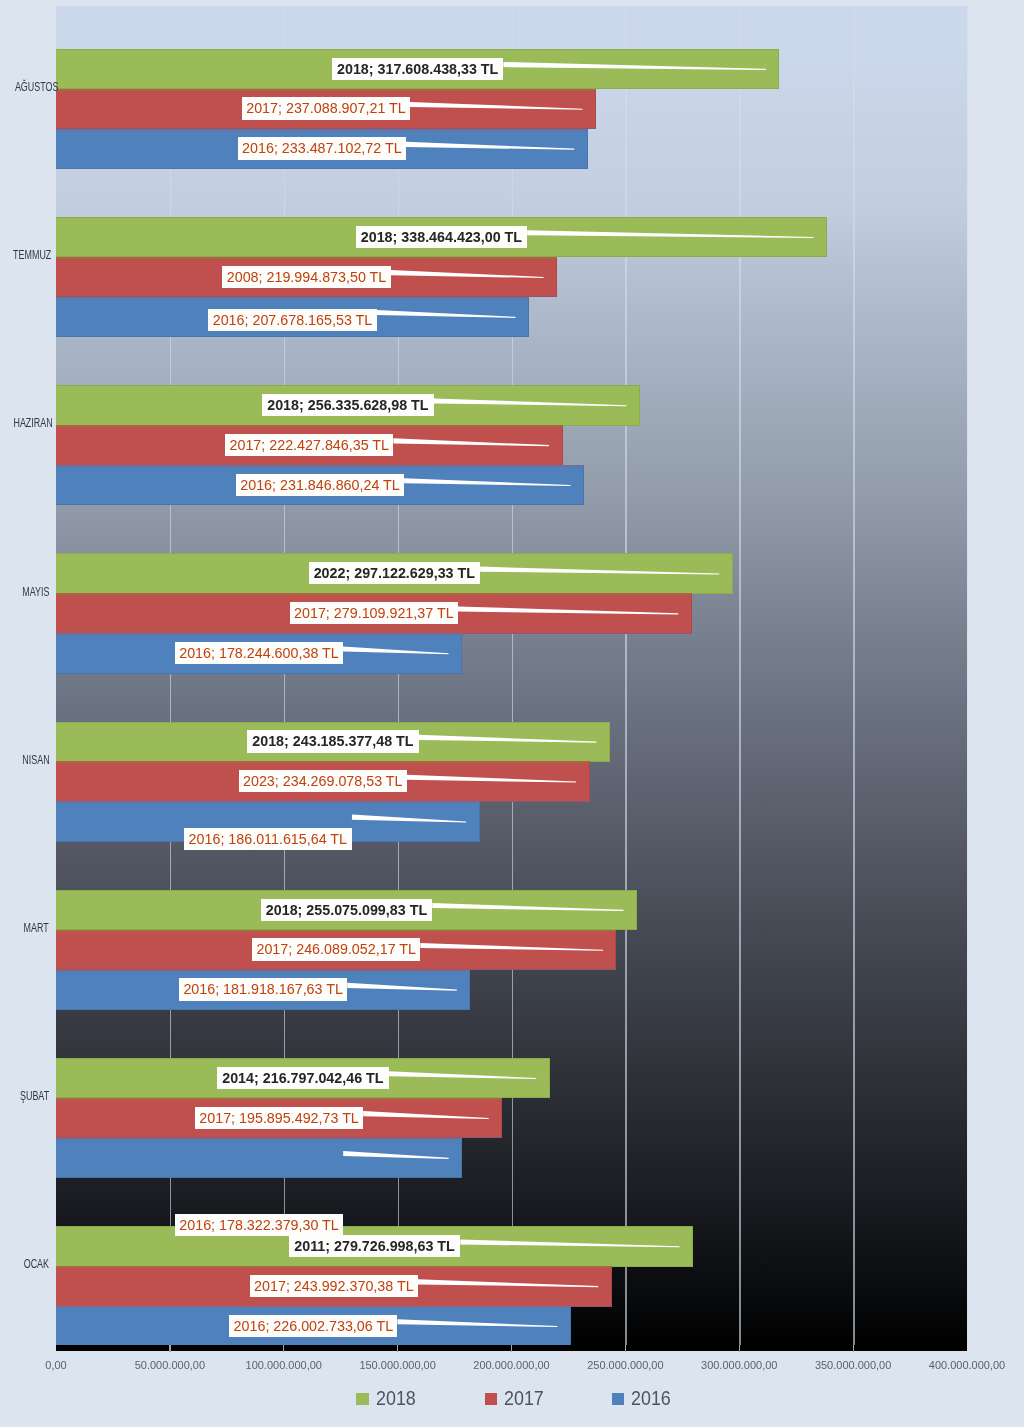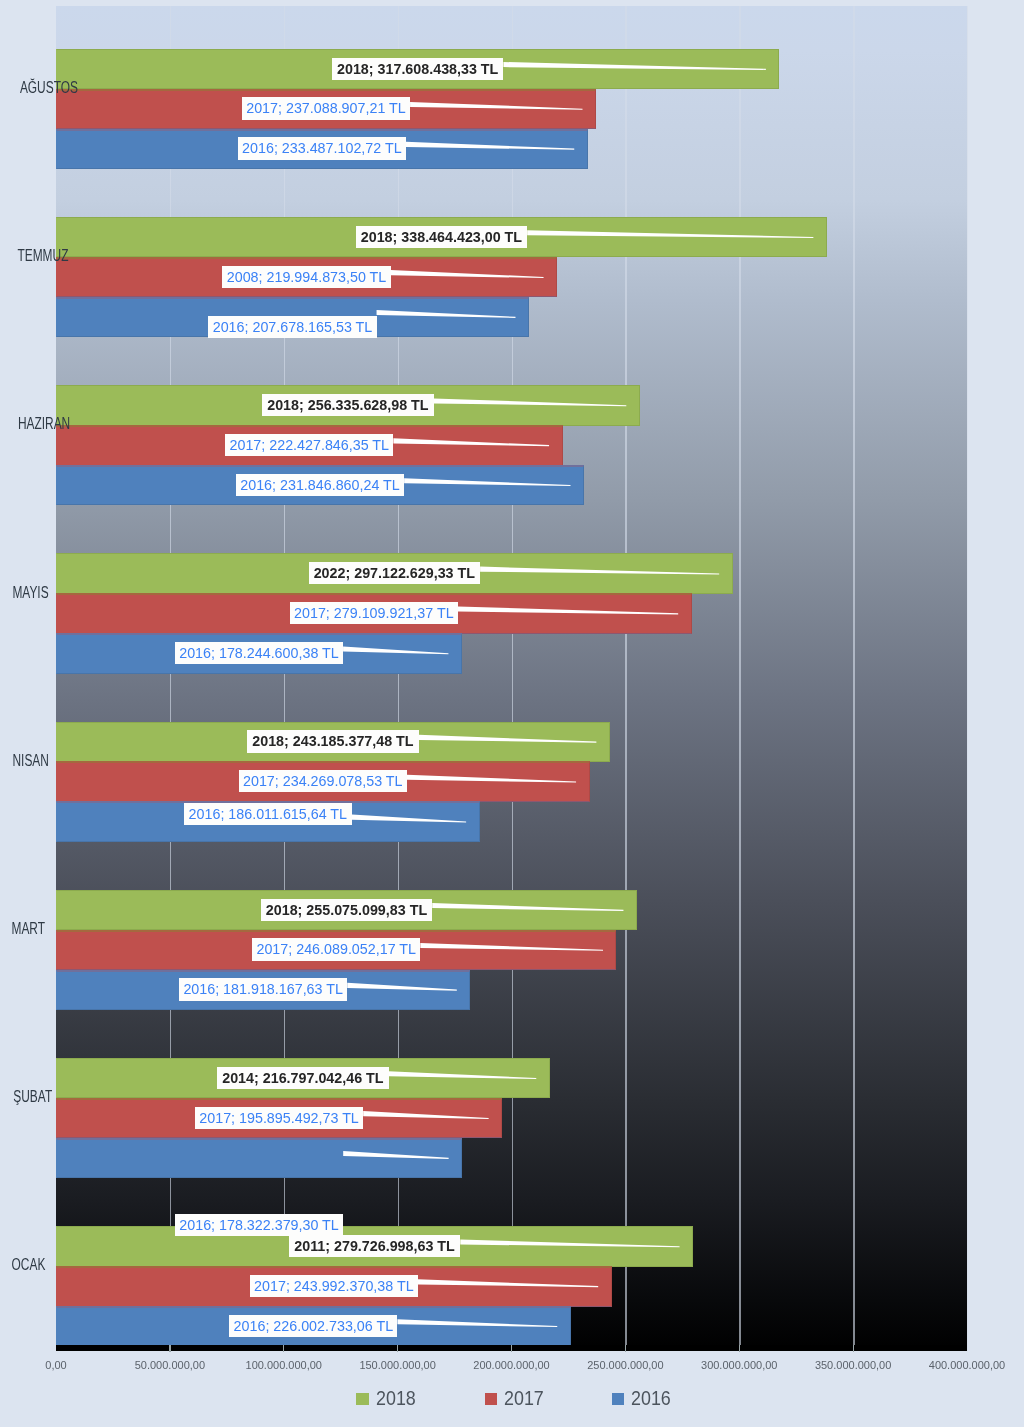--- a/index.html
+++ b/index.html
@@ -25,26 +25,26 @@
   .grid{position:absolute;top:0;height:100%;width:1.4px;background:rgba(212,220,232,0.62);}
   .bar{position:absolute;left:0;box-sizing:border-box;}
   .bar.s0{background:#9bbb59;border:1px solid #8cab4e;border-left-color:#9bbb59;}
   .bar.s1{background:#c0504d;border:1px solid #ae4946;border-left-color:#c0504d;
           border-top:2px solid #a5683f;border-bottom-color:#8d5770;}
   .bar.s2{background:#4f81bd;border:1px solid #4875aa;border-left-color:#4f81bd;
           border-top:2px solid #70709c;}
 
   .leaders{position:absolute;left:0;top:0;width:1024px;height:1427px;overflow:visible;}
 
-  .catlabel{position:absolute;left:0;width:49.2px;
-            font-size:16px;color:#2f3a45;white-space:nowrap;line-height:11px;}
+  .catlabel{position:absolute;left:0;width:49.2px;text-align:right;
+            font-size:12px;color:#2f3a45;white-space:nowrap;line-height:11px;}
   .catlabel span{display:inline-block;transform:scaleX(0.745);transform-origin:100% 50%;opacity:0.999;}
 
   .dl{position:absolute;height:22.3px;background:#fdfdfc;
-      font-size:14.3px;color:#3b82f6;line-height:22.3px;text-align:center;white-space:nowrap;}
+      font-size:14.3px;color:#c2410c;line-height:22.3px;text-align:center;white-space:nowrap;}
   .dl.b{font-weight:bold;color:#262626;}
   .dl span{display:inline-block;filter:blur(0.001px);}
 
   .xaxis{position:absolute;left:56px;top:1345.2px;width:911px;height:6px;background:#000;}
   .tickmark{position:absolute;top:1344.6px;width:1.3px;height:7.4px;background:#9aa6a8;}
   .xtick{position:absolute;top:1359px;font-size:11px;color:#5b626b;line-height:12px;
          transform:translateX(-50%);white-space:nowrap;opacity:0.999;}
 
   .legend{position:absolute;left:0;top:1391px;width:1024px;height:18px;margin-left:32px;}
   .legitem{position:absolute;top:0;font-size:19.3px;color:#4c545d;
@@ -118,30 +118,30 @@
   <polygon points="460.29,1239.40 679.58,1246.20 679.58,1247.30 460.29,1244.50" fill="#ffffff"></polygon>
   <polygon points="417.95,1279.30 598.19,1286.10 598.19,1287.20 417.95,1284.40" fill="#ffffff"></polygon>
   <polygon points="397.46,1319.20 557.22,1326.00 557.22,1327.10 397.46,1324.30" fill="#ffffff"></polygon>
   </svg>
 
   <div class="dl b" style="left:331.93px;top:57.50px;width:171.50px"><span>2018; 317.608.438,33 TL</span></div>
   <div class="dl" style="left:241.88px;top:97.40px;width:168.20px"><span>2017; 237.088.907,21 TL</span></div>
   <div class="dl" style="left:237.78px;top:137.30px;width:168.20px"><span>2016; 233.487.102,72 TL</span></div>
   <div class="dl b" style="left:355.68px;top:225.70px;width:171.50px"><span>2018; 338.464.423,00 TL</span></div>
   <div class="dl" style="left:222.42px;top:265.60px;width:168.20px"><span>2008; 219.994.873,50 TL</span></div>
-  <div class="dl" style="left:208.39px;top:316px;width:168.20px"><span>2016; 207.678.165,53 TL</span></div>
+  <div class="dl" style="left:208.39px;top:309px;width:168.20px"><span>2016; 207.678.165,53 TL</span></div>
   <div class="dl b" style="left:262.15px;top:393.90px;width:171.50px"><span>2018; 256.335.628,98 TL</span></div>
   <div class="dl" style="left:225.19px;top:433.80px;width:168.20px"><span>2017; 222.427.846,35 TL</span></div>
   <div class="dl" style="left:235.92px;top:473.70px;width:168.20px"><span>2016; 231.846.860,24 TL</span></div>
   <div class="dl b" style="left:308.60px;top:562.10px;width:171.50px"><span>2022; 297.122.629,33 TL</span></div>
   <div class="dl" style="left:289.74px;top:602.00px;width:168.20px"><span>2017; 279.109.921,37 TL</span></div>
   <div class="dl" style="left:174.88px;top:641.90px;width:168.20px"><span>2016; 178.244.600,38 TL</span></div>
   <div class="dl b" style="left:247.18px;top:730.30px;width:171.50px"><span>2018; 243.185.377,48 TL</span></div>
-  <div class="dl" style="left:238.67px;top:770.20px;width:168.20px"><span>2017; 234.269.078,53 TL</span></div>
-  <div class="dl" style="left:183.72px;top:803px;width:168.20px"><span>2016; 186.011.615,64 TL</span></div>
+  <div class="dl" style="left:238.67px;top:770.20px;width:168.20px"><span>2023; 234.269.078,53 TL</span></div>
+  <div class="dl" style="left:183.72px;top:828px;width:168.20px"><span>2016; 186.011.615,64 TL</span></div>
   <div class="dl b" style="left:260.72px;top:898.50px;width:171.50px"><span>2018; 255.075.099,83 TL</span></div>
   <div class="dl" style="left:252.13px;top:938.40px;width:168.20px"><span>2017; 246.089.052,17 TL</span></div>
   <div class="dl" style="left:179.06px;top:978.30px;width:168.20px"><span>2016; 181.918.167,63 TL</span></div>
   <div class="dl b" style="left:217.13px;top:1066.70px;width:171.50px"><span>2014; 216.797.042,46 TL</span></div>
   <div class="dl" style="left:194.98px;top:1106.60px;width:168.20px"><span>2017; 195.895.492,73 TL</span></div>
   <div class="dl" style="left:174.96px;top:1214px;width:168.20px"><span>2016; 178.322.379,30 TL</span></div>
   <div class="dl b" style="left:288.79px;top:1234.90px;width:171.50px"><span>2011; 279.726.998,63 TL</span></div>
   <div class="dl" style="left:249.75px;top:1274.80px;width:168.20px"><span>2017; 243.992.370,38 TL</span></div>
   <div class="dl" style="left:229.26px;top:1314.70px;width:168.20px"><span>2016; 226.002.733,06 TL</span></div>
 

